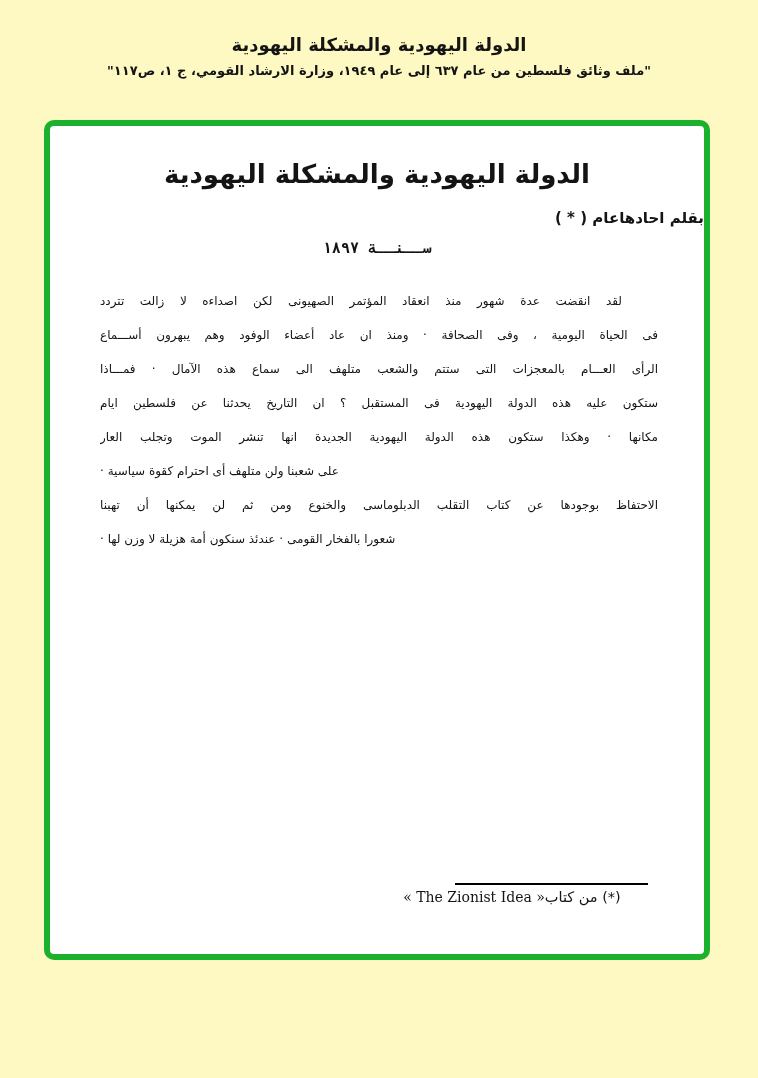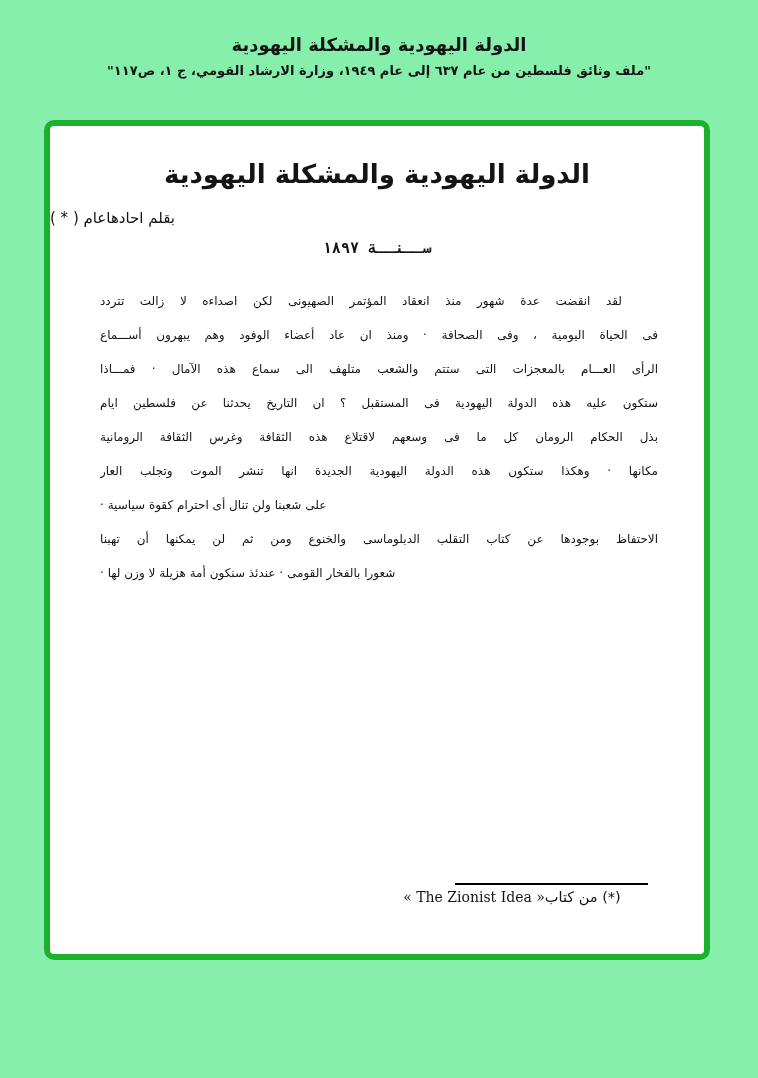--- a/index.html
+++ b/index.html
@@ -1,20 +1,20 @@
 <!DOCTYPE html>
 <html lang="ar"><head>
 <meta charset="utf-8">
 <style>
   html, body { margin: 0; padding: 0; background: #ffffff; }
   .page {
     position: relative;
     width: 758px;
     height: 1078px;
-    background: #86efac;
+    background: #fef9c3;
     color: #141414;
     font-family: "DejaVu Sans", sans-serif;
     overflow: hidden;
   }
   .header { text-align: center; direction: rtl; padding-top: 33px; }
   .header-title {
     font-size: 18px;
     font-weight: bold;
     line-height: 24px;
   }
@@ -38,24 +38,24 @@
   .doc-title {
     margin-top: 30px;
     text-align: center;
     direction: rtl;
     font-size: 26px;
     font-weight: bold;
     line-height: 36px;
   }
   .doc-byline {
     margin-top: 16px;
-    text-align: left;
+    text-align: right;
     direction: rtl;
     font-size: 15px;
-    font-weight: normal;
+    font-weight: bold;
     line-height: 21px;
   }
   .doc-year {
     margin-top: 10px;
     text-align: center;
     direction: rtl;
     font-size: 15px;
     font-weight: bold;
     line-height: 21px;
     font-family: Liberation Mono, monospace;
@@ -124,23 +124,22 @@
     <div class="doc-byline">بقلم احادهاعام ( * )</div>
 
     <div class="doc-year">ســنــة ١٨٩٧</div>
 
     <div class="doc-body">
       <div class="para">
         <div class="bline first">لقد انقضت عدة شهور منذ انعقاد المؤتمر الصهيونى لكن اصداءه لا زالت تتردد</div>
         <div class="bline">فى الحياة اليومية ، وفى الصحافة · ومنذ ان عاد أعضاء الوفود وهم يبهرون أســـماع</div>
         <div class="bline">الرأى العـــام بالمعجزات التى ستتم والشعب متلهف الى سماع هذه الآمال · فمـــاذا</div>
         <div class="bline">ستكون عليه هذه الدولة اليهودية فى المستقبل ؟ ان التاريخ يحدثنا عن فلسطين ايام</div>
-        <div class="bline">بذل الحكام الرومان كل ما فى وسعهم لاقتلاع هذه الثقافة وغرس الثقافة الرومانية</div>
         <div class="bline">مكانها · وهكذا ستكون هذه الدولة اليهودية الجديدة انها تنشر الموت وتجلب العار</div>
-        <div class="bline last">على شعبنا ولن تنال أى احترام كقوة سياسية ·</div>
+        <div class="bline last">على شعبنا ولن متلهف أى احترام كقوة سياسية ·</div>
       </div>
       <div class="para">
         <div class="bline">الاحتفاظ بوجودها عن كتاب التقلب الدبلوماسى والخنوع ومن ثم لن يمكنها أن تهبنا</div>
         <div class="bline last">شعورا بالفخار القومى · عندئذ سنكون أمة هزيلة لا وزن لها ·</div>
       </div>
     </div>
 
     <div class="footnote-rule"></div>
 
     <div class="footnote-row">

